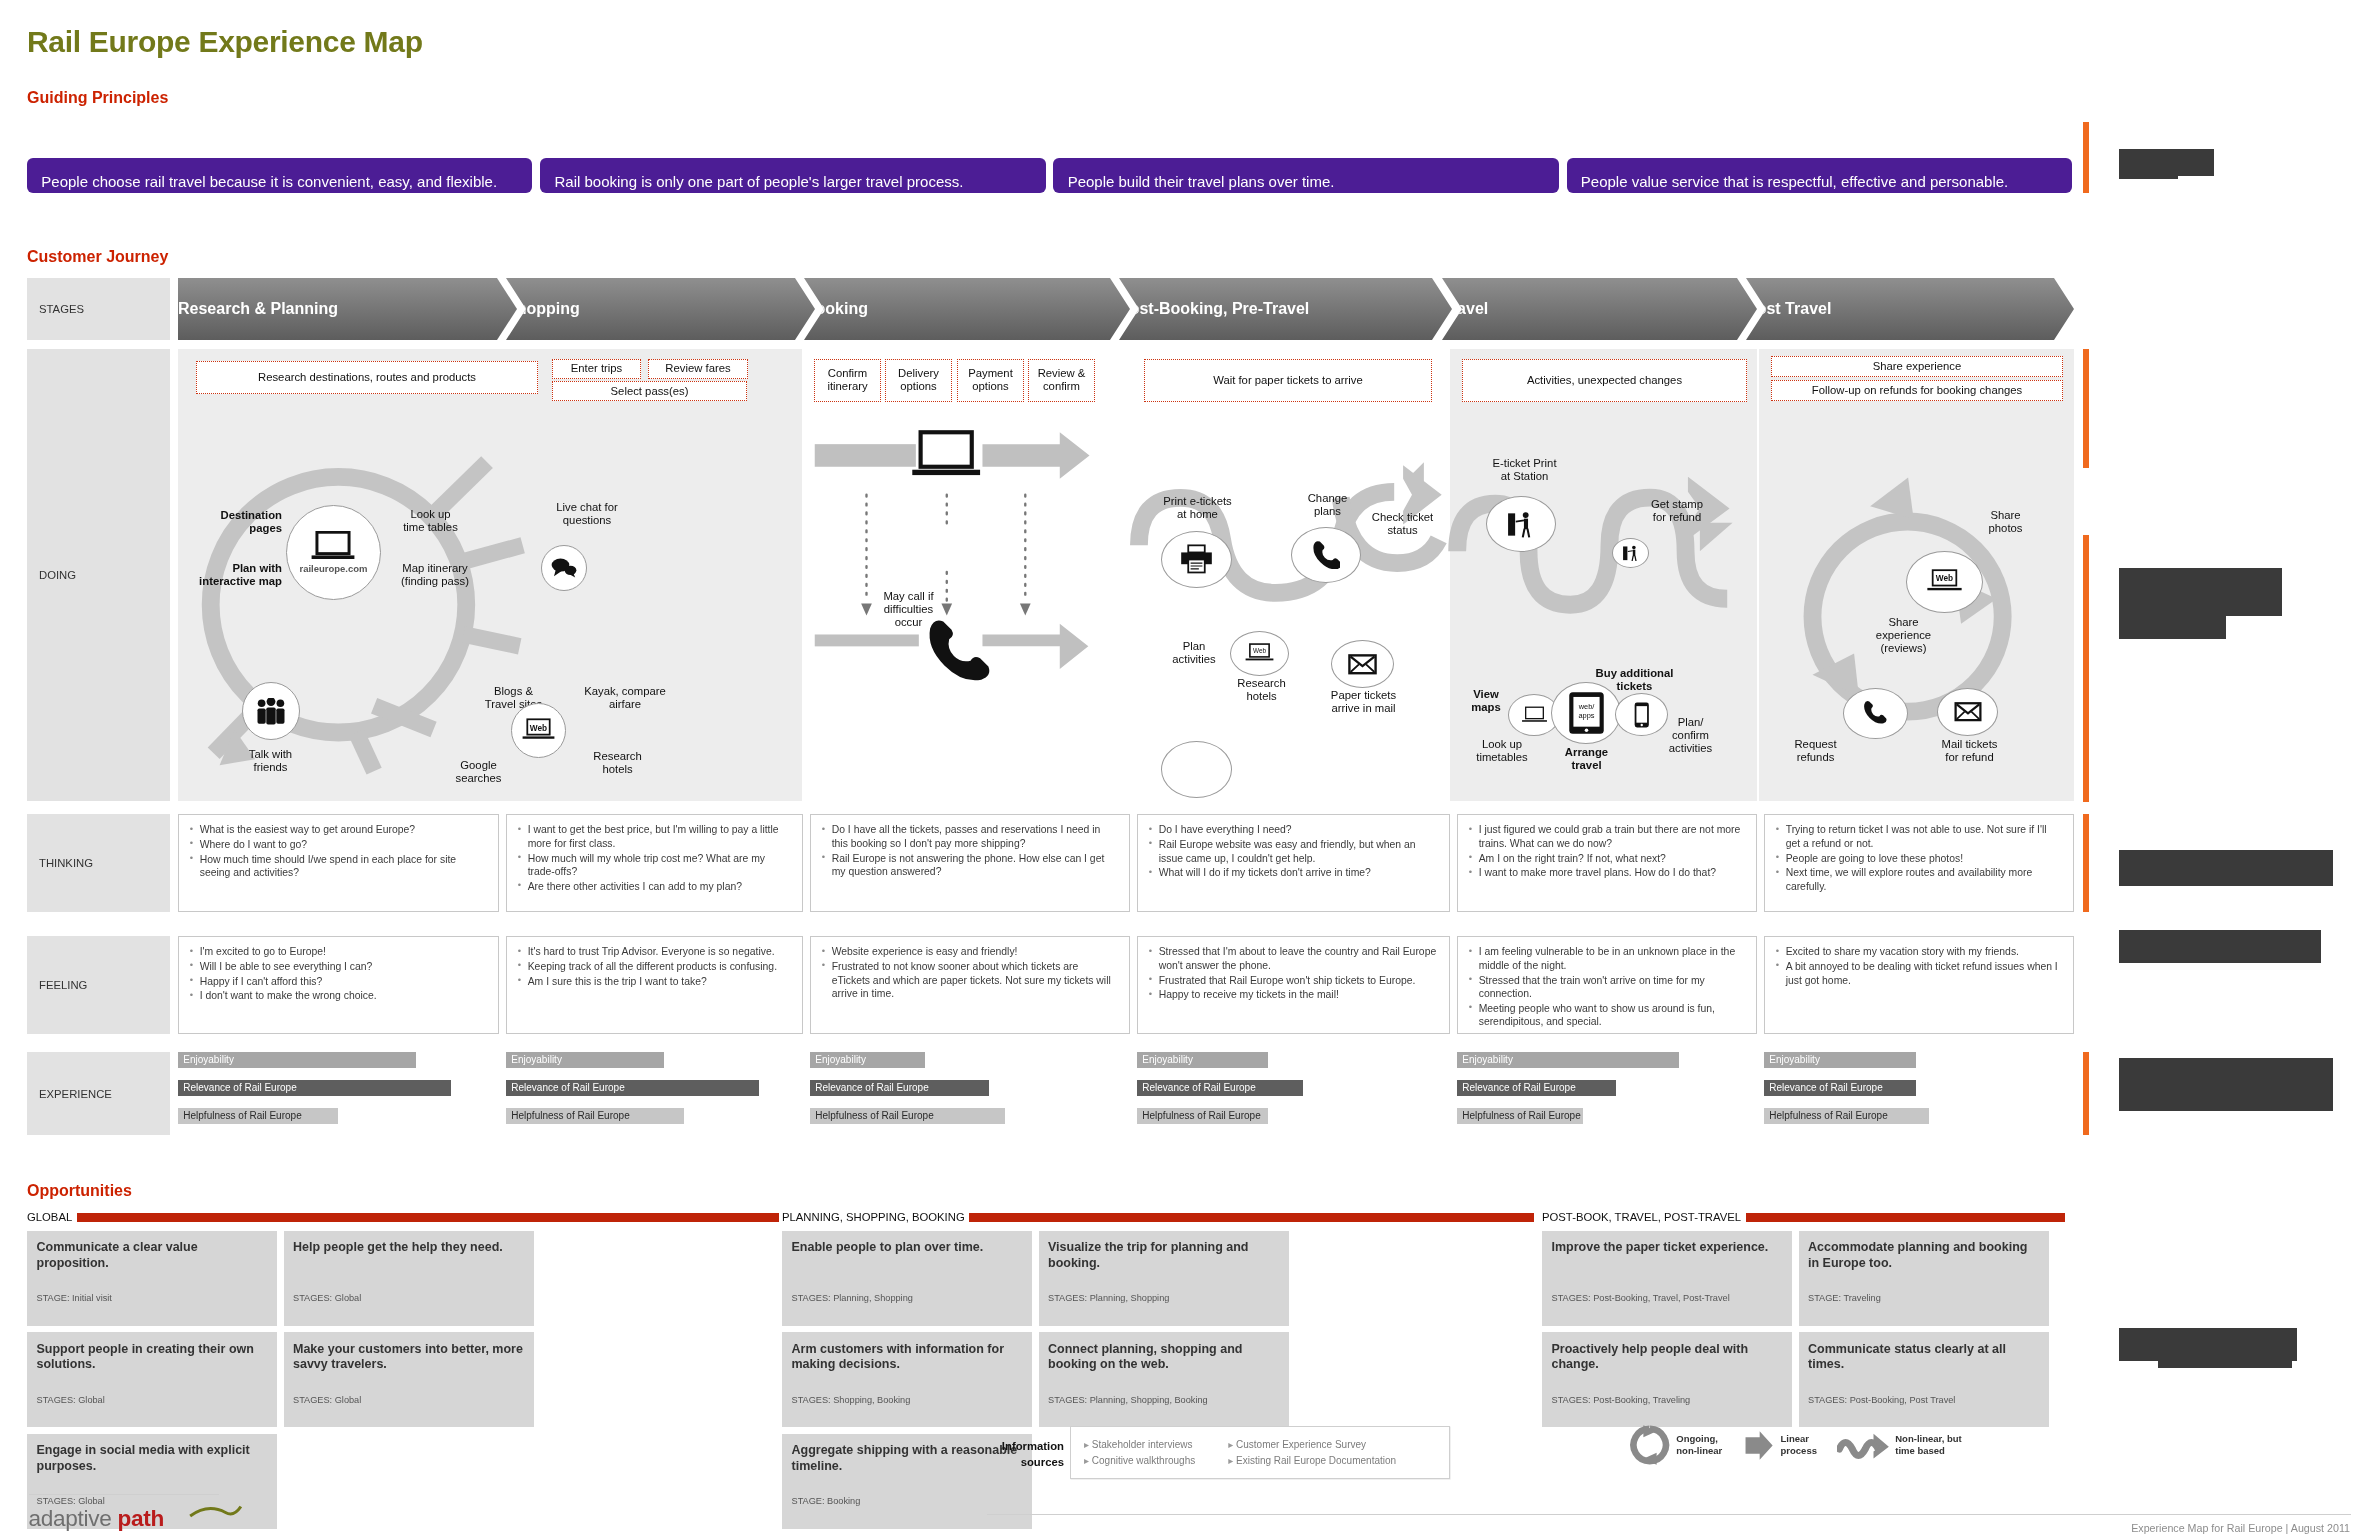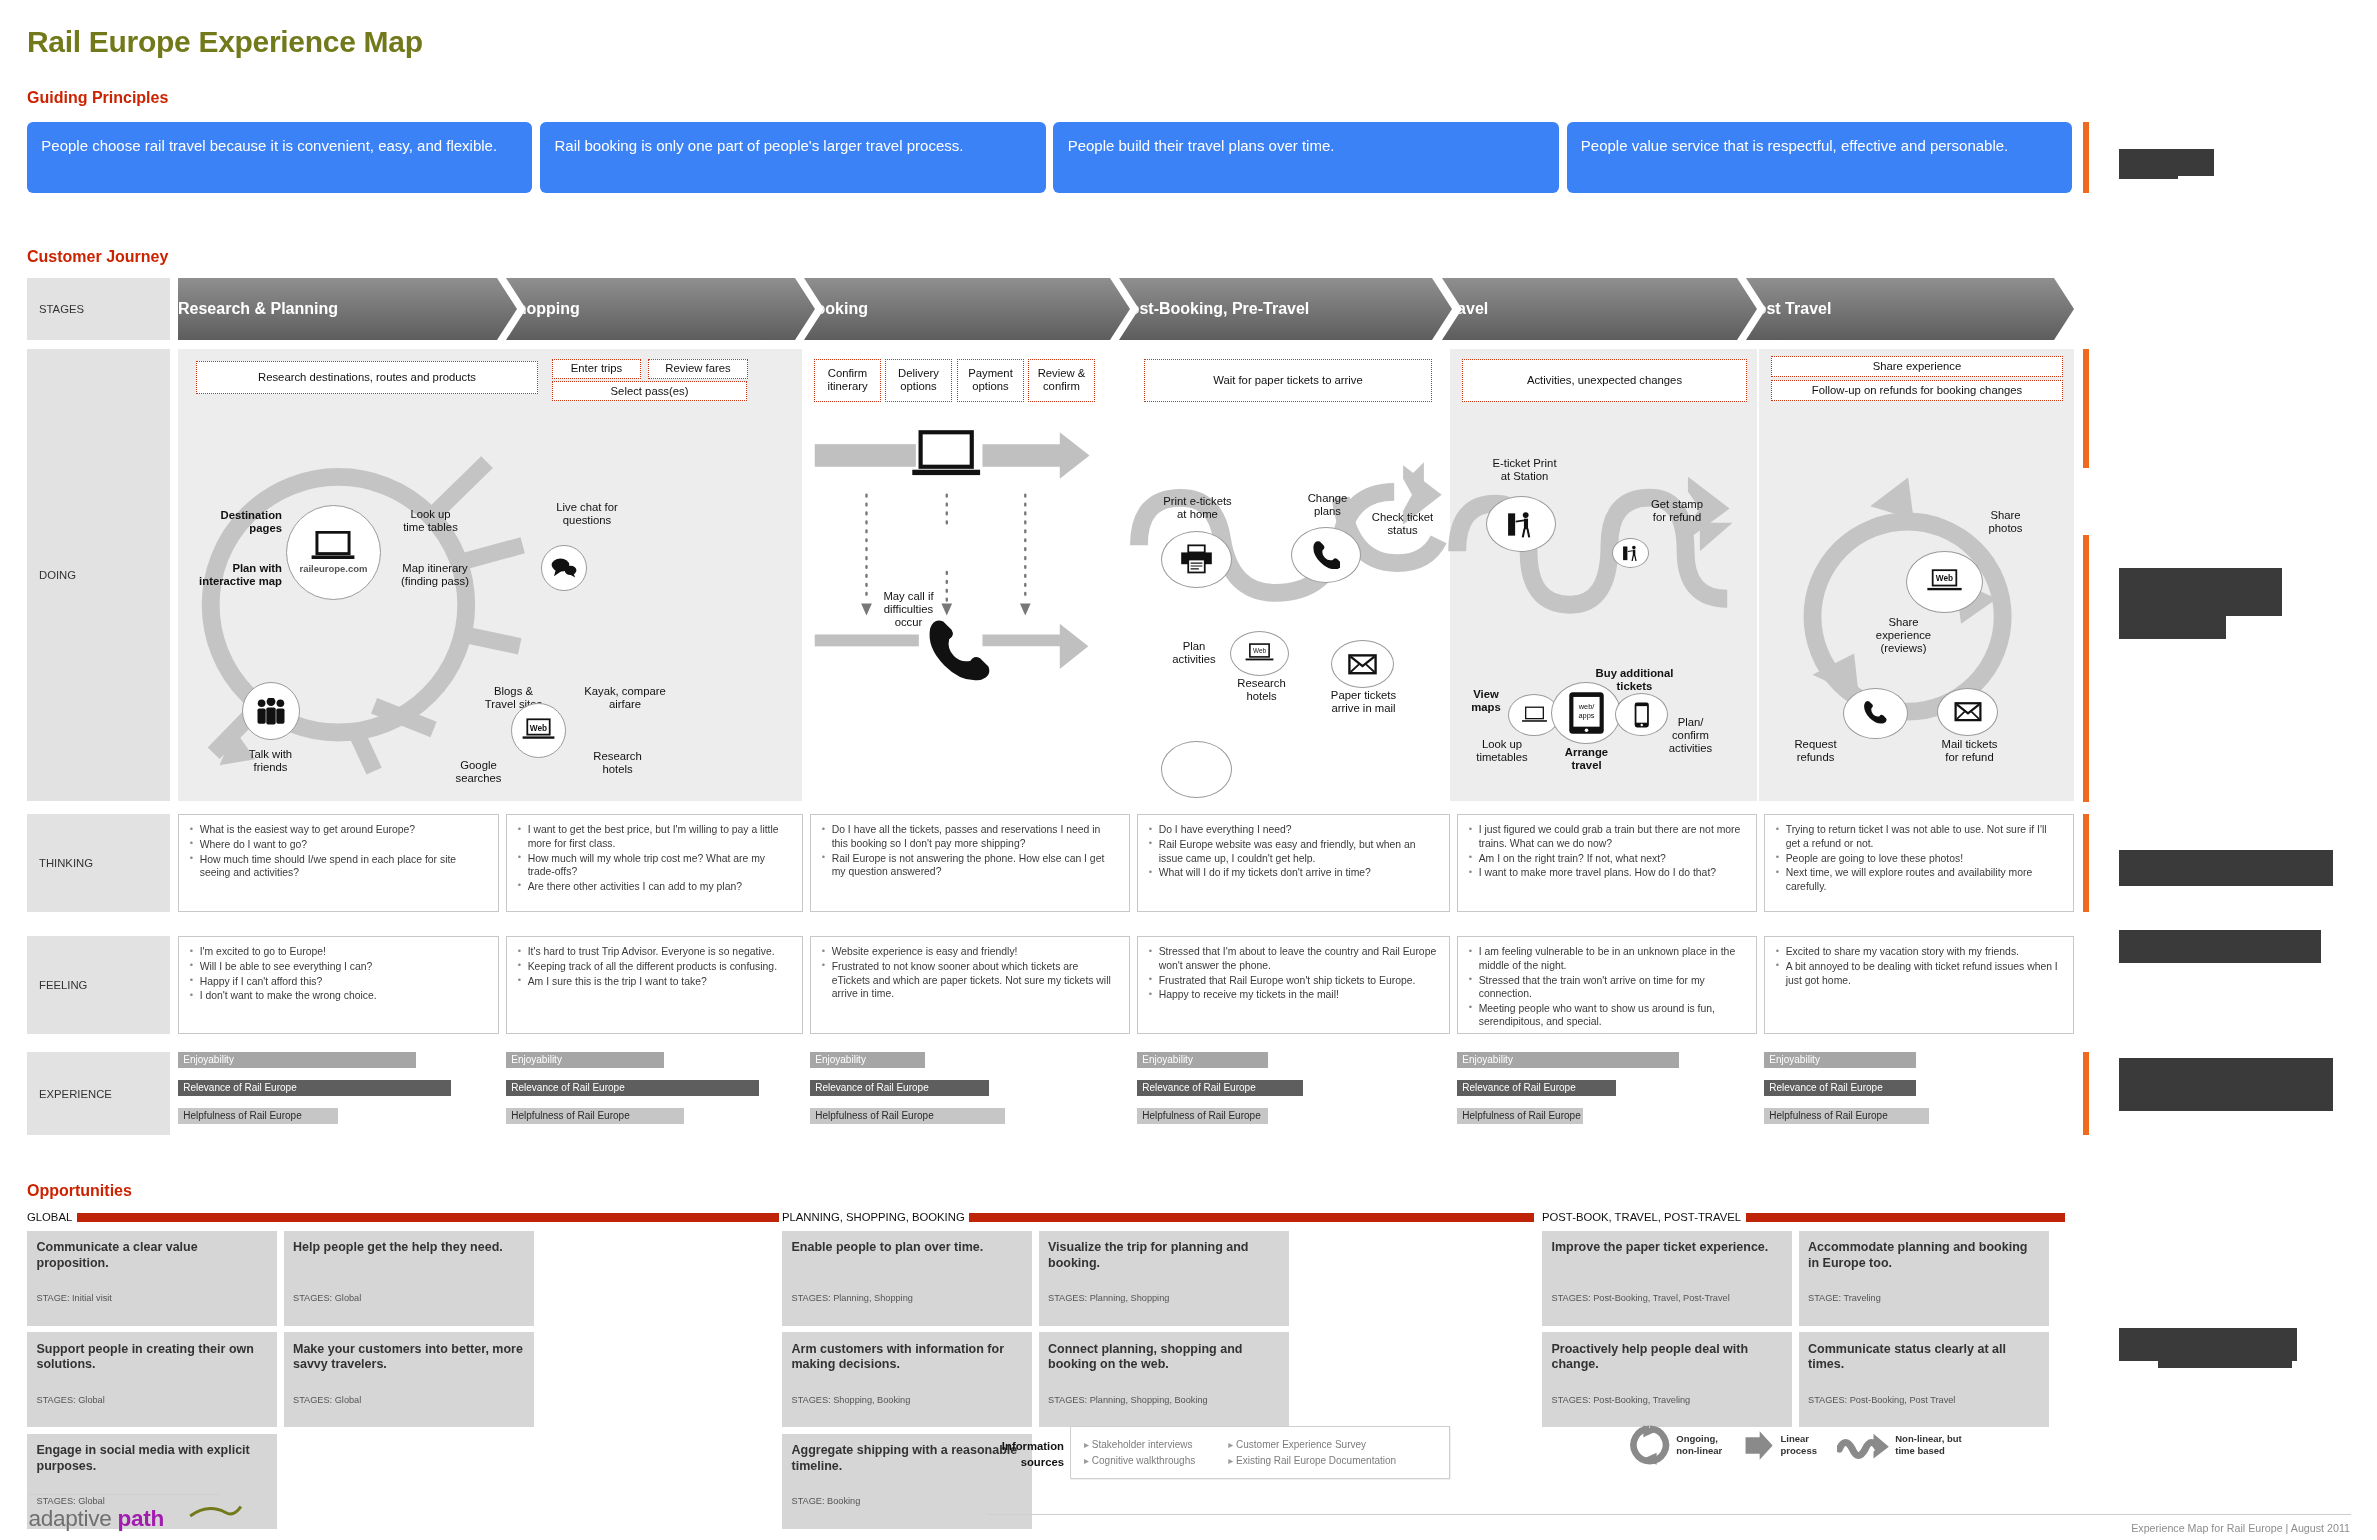--- a/index.html
+++ b/index.html
@@ -23,23 +23,24 @@
     font-size: 16px; font-weight: bold; color: #cc2200;
   }
 
   
   #principles {
     position: absolute; left: 27px; top: 122px;
     width: 2045px; height: 71px;
     display: flex; gap: 7.7px;
   }
   .principle {
-    flex: 1; background: #3b82f6; border-radius: 6px;
+    flex: 1; background: #4c1d95; border-radius: 6px;
     color: #fff; font-size: 15px; line-height: 1.35;
     padding: 14.3px 14.3px 0 14.3px;
+    margin-top: 36px;
   }
 
   
   #journey-heading {
     position: absolute; left: 27px; top: 248px;
     font-size: 16px; font-weight: bold; color: #cc2200;
   }
 
   
   .rowlabel {
@@ -150,21 +151,21 @@
 
   #footrule { position: absolute; left: 987px; top: 1514px; width: 1364px; height: 0.6px; background: #cfcfcf; }
   #footcredit {
     position: absolute; right: 27px; top: 1522px;
     font-size: 10.7px; color: #8d8d8d;
   }
 
   
   #logo { position: absolute; left: 28.5px; top: 1506px; display: flex; align-items: baseline; gap: 6px; }
   #logo .lp1 { font-size: 22.6px; color: #6f6f6f; letter-spacing: -0.3px; }
-  #logo .lp2 { font-size: 22.6px; color: #a21caf; font-weight: bold; letter-spacing: -0.3px; }
+  #logo .lp2 { font-size: 22.6px; color: #b91c1c; font-weight: bold; letter-spacing: -0.3px; }
   #logorule { position: absolute; left: 28.5px; top: 1494px; width: 190px; height: 0.6px; background: #cfcfcf; }
   #logoswoosh { position: absolute; left: 189px; top: 1503px; }
 
   
   .edge { position: absolute; right: 288px; width: 6px; background: #f06a1e; }
 
   
   .redact { position: absolute; background: #3a3a3a; }
 </style>
 </head>

